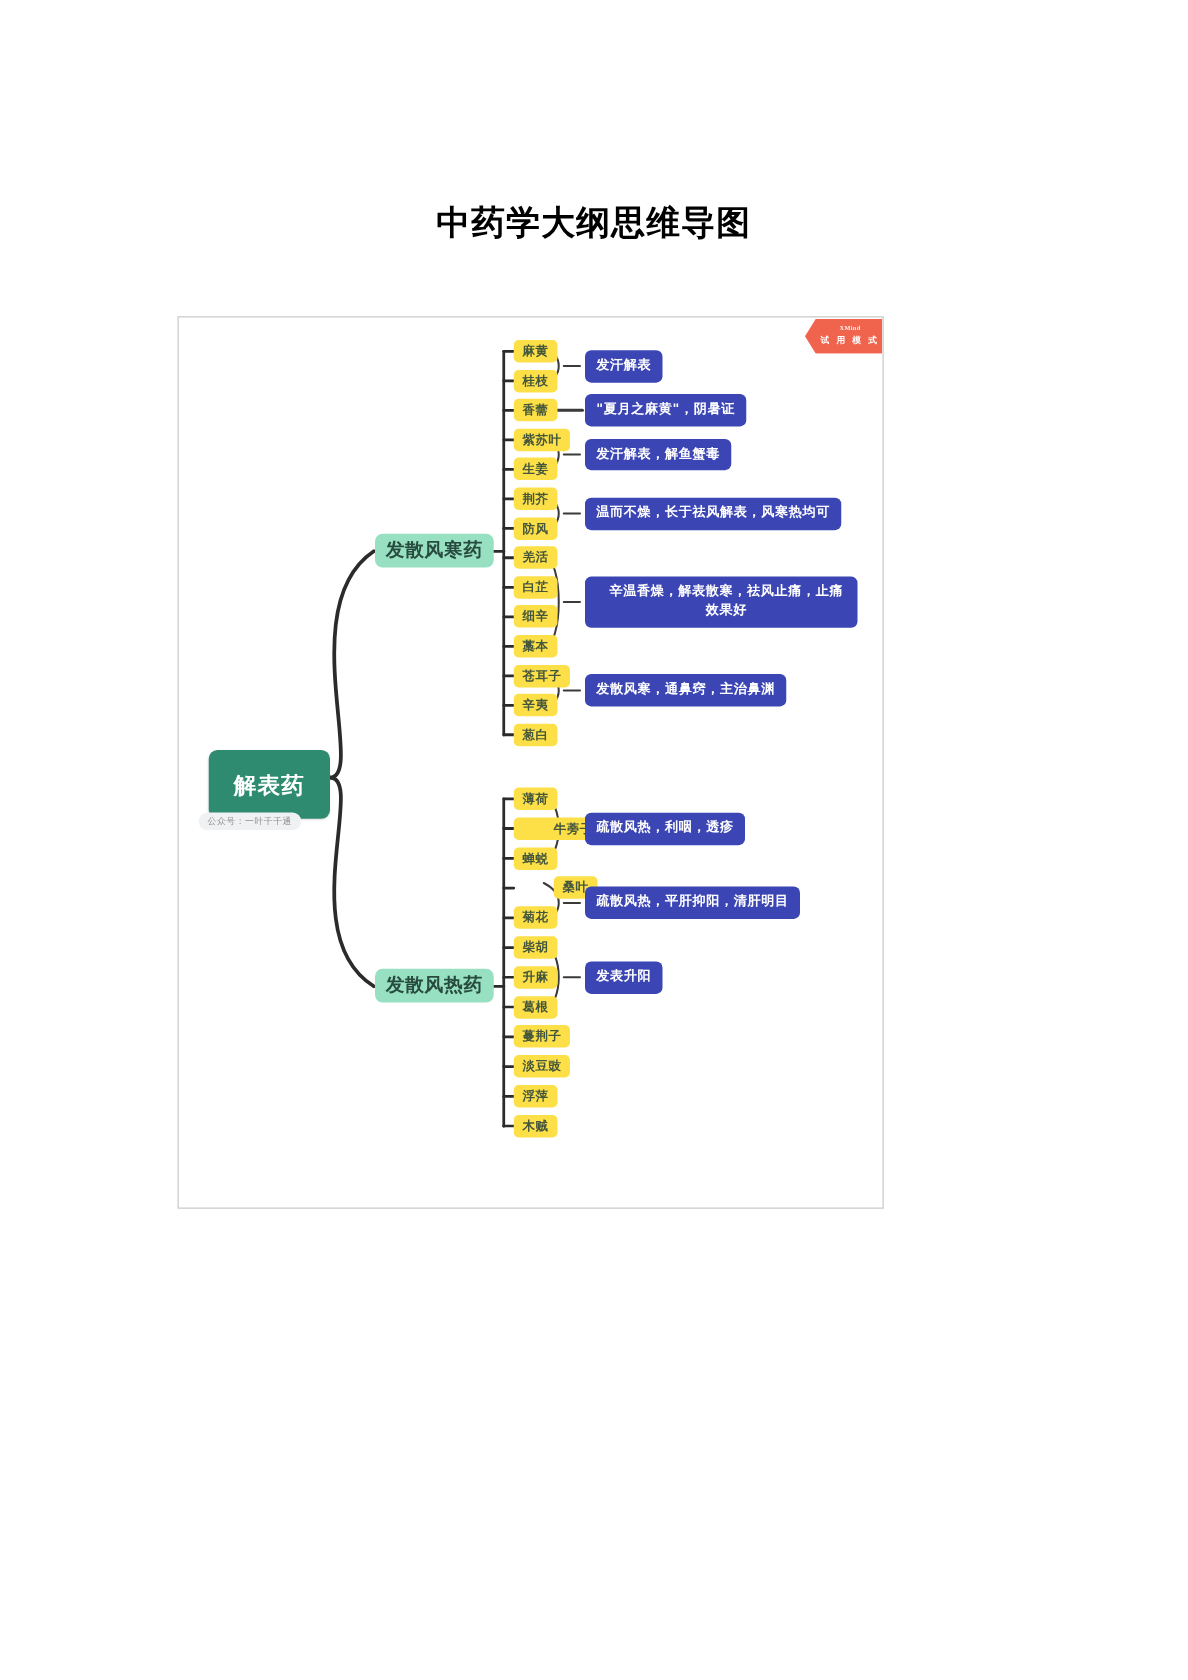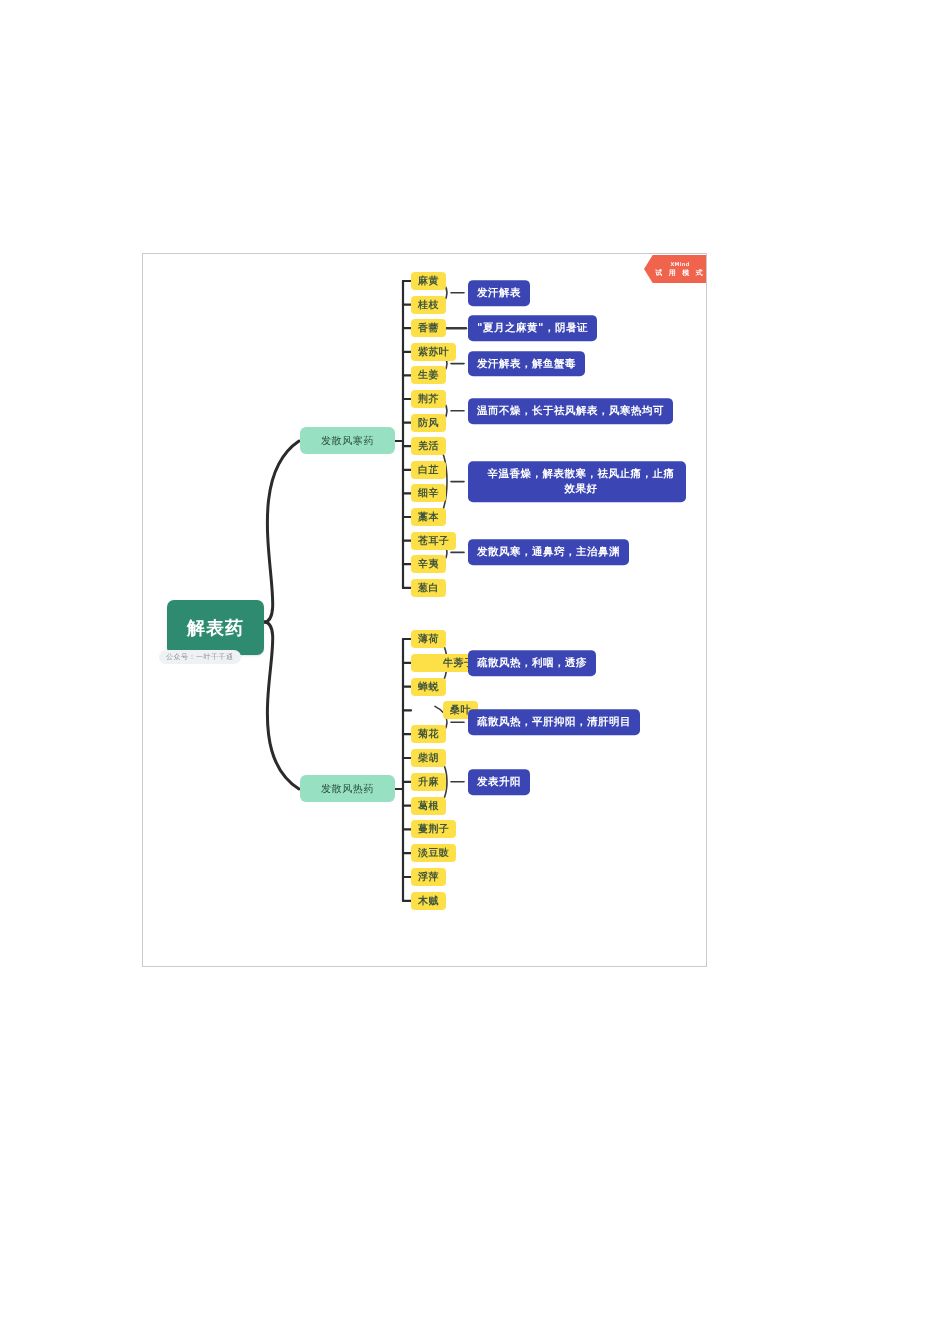--- a/index.html
+++ b/index.html
@@ -86,22 +86,22 @@
   .branch-node {
     position: absolute;
     width: 95px;
     height: 27px;
     background: #98e0c2;
     border-radius: 6px;
     display: flex;
     align-items: center;
     justify-content: center;
     color: #274b3f;
-    font-size: 10px;
-    font-weight: 400;
+    font-size: 15px;
+    font-weight: 700;
     letter-spacing: 0.6px;
   }
   .branch-a { left: 157px; top: 173px; }
   .branch-b { left: 157px; top: 521px; }
 
   .leaf {
     position: absolute;
     height: 18px;
     padding: 0 7px;
     background: #fde047;
@@ -144,20 +144,21 @@
     top: 1px;
     width: 62px;
     height: 28px;
     background: #f0634c;
     clip-path: polygon(14% 0%, 100% 0%, 100% 100%, 14% 100%, 0% 50%);
     display: flex;
     flex-direction: column;
     align-items: center;
     justify-content: center;
     color: #ffffff;
+    font-family: Liberation Serif, serif;
   }
   .trial-brand {
     font-size: 5px;
     font-weight: 700;
     letter-spacing: 0.3px;
     opacity: 0.95;
     margin-left: 10px;
   }
   .trial-mode {
     font-size: 7px;
@@ -165,20 +166,21 @@
     letter-spacing: 2px;
     margin-left: 10px;
     margin-top: 1px;
   }
 </style>
 </head>
 <body>
 
 <div class="page">
 
+  <h1 class="doc-title">中药学大纲思维导图</h1>
 
   <div class="mindmap-frame">
     <div class="canvas">
 
       <svg class="links" viewBox="0 0 563 712" xmlns="http://www.w3.org/2000/svg">
         <g fill="none" stroke="#2b2b2b" stroke-linecap="round">
 
           <path d="M 121 368 C 150 368 92 230 156 187" stroke-width="3"></path>
 
           <path d="M 121 368 C 150 368 92 495 156 535" stroke-width="3"></path>

